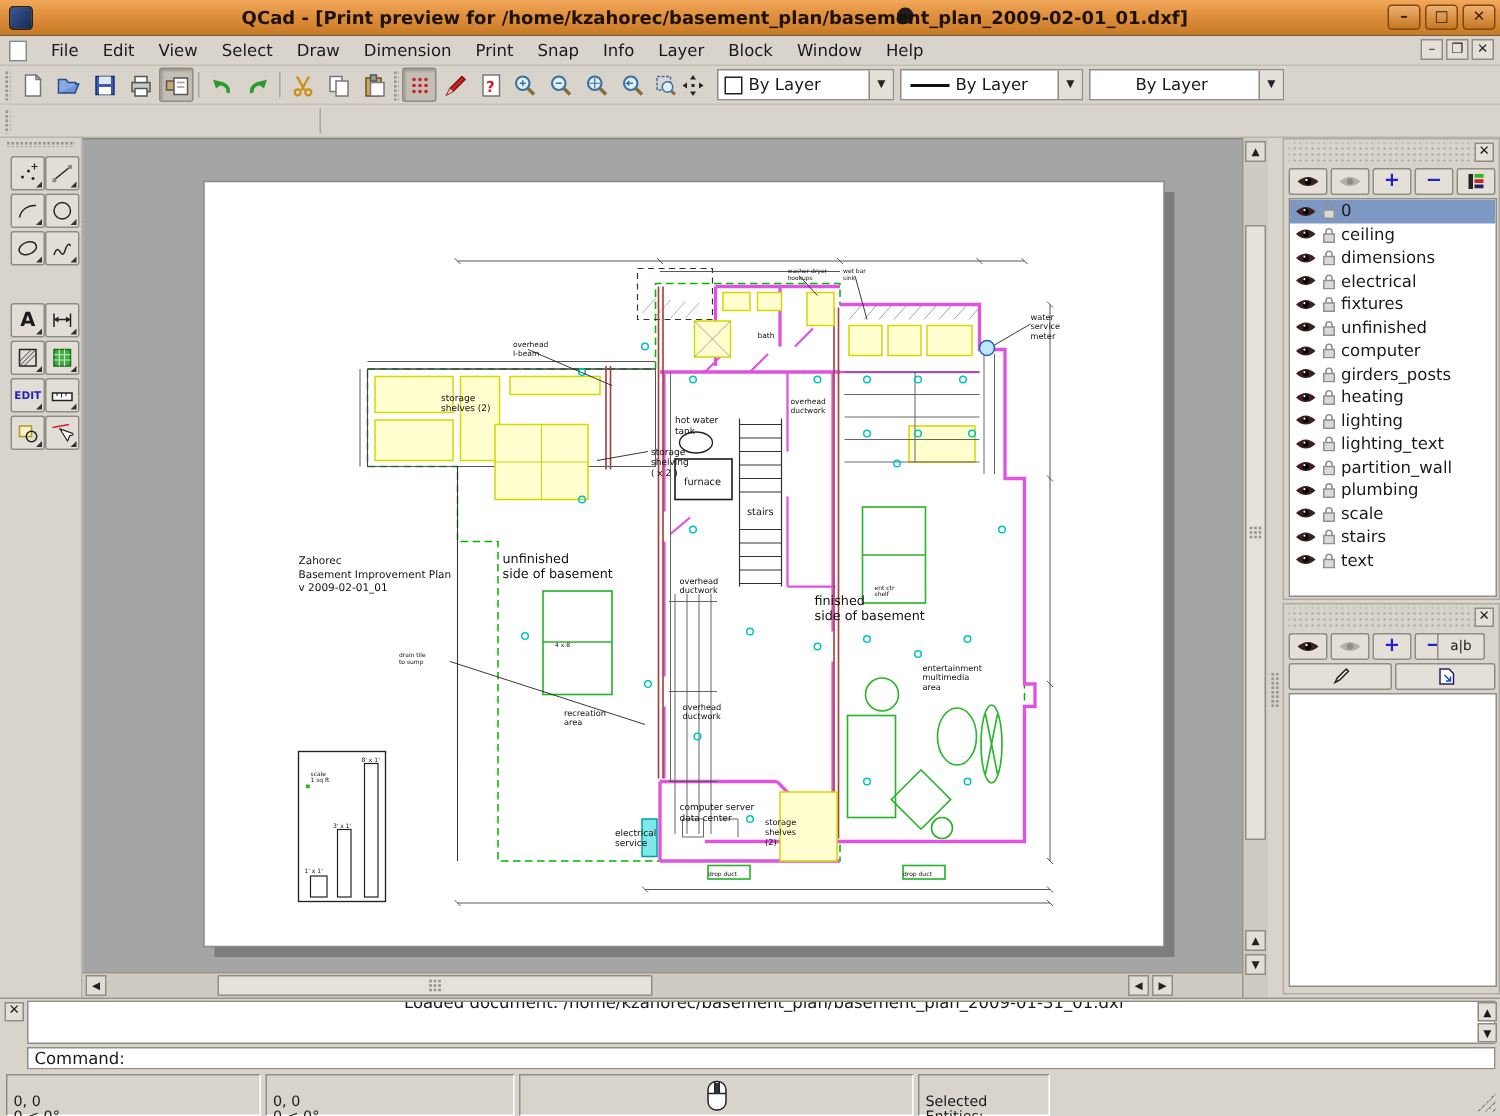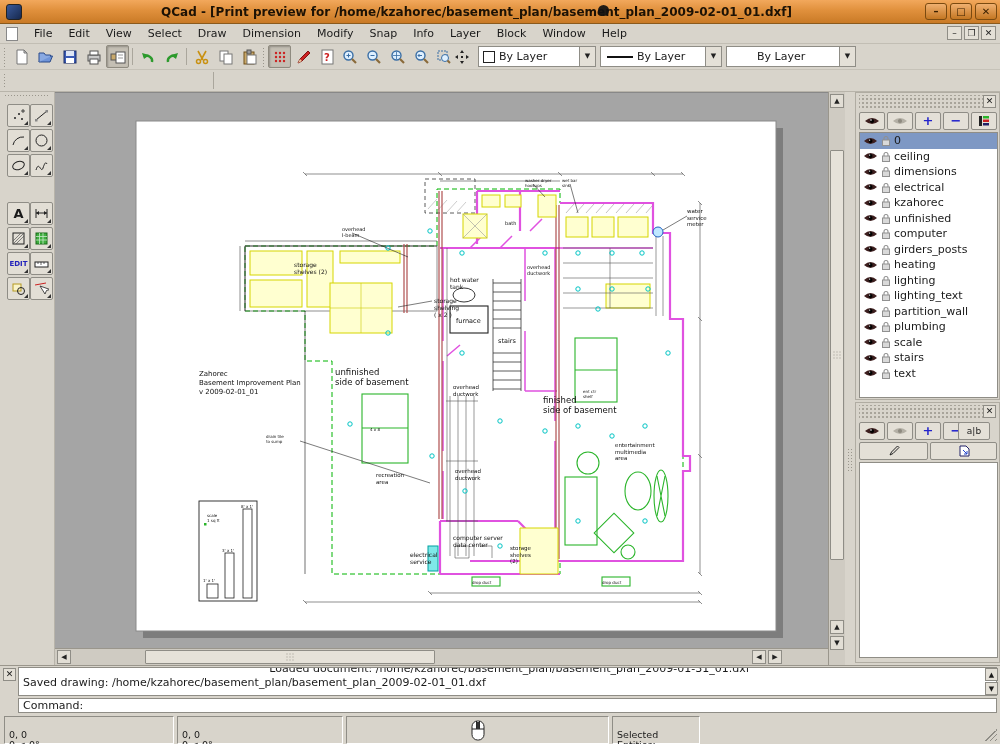--- a/index.html
+++ b/index.html
@@ -95,21 +95,21 @@
 
   <div class="menubar">
     <div class="docicon"></div>
     <div id="menu-items" style="display:flex;">
         <span class="menu-item">File</span>
         <span class="menu-item">Edit</span>
         <span class="menu-item">View</span>
         <span class="menu-item">Select</span>
         <span class="menu-item">Draw</span>
         <span class="menu-item">Dimension</span>
-        <span class="menu-item">Modify</span>
+        <span class="menu-item">Print</span>
         <span class="menu-item">Snap</span>
         <span class="menu-item">Info</span>
         <span class="menu-item">Layer</span>
         <span class="menu-item">Block</span>
         <span class="menu-item">Window</span>
         <span class="menu-item">Help</span>
       </div>
     <div class="mdi-btns">
       <div class="mdibtn">–</div>
       <div class="mdibtn">❐</div>
@@ -672,21 +672,21 @@
         <div class="layer-row">
     <svg width="15" height="10">
             <path d="M1,5 Q7.5,-1 14,5 Q7.5,11 1,5 Z" fill="#3d1f1f"></path>
             <circle cx="7.5" cy="5" r="2" fill="#000"></circle>
             <circle cx="6.6" cy="4.1" r="0.7" fill="#fff"></circle>
           </svg>
     <svg width="10" height="11">
             <rect x="1.5" y="5" width="7" height="5.5" fill="#d9d9d9" stroke="#909090"></rect>
             <path d="M3,5 V3.5 A2,2 0 0 1 7,3.5 V5" fill="none" stroke="#909090" stroke-width="1.1"></path>
           </svg>
-    <span class="lname">kzahorec</span>
+    <span class="lname">fixtures</span>
   </div>
         <div class="layer-row">
     <svg width="15" height="10">
             <path d="M1,5 Q7.5,-1 14,5 Q7.5,11 1,5 Z" fill="#3d1f1f"></path>
             <circle cx="7.5" cy="5" r="2" fill="#000"></circle>
             <circle cx="6.6" cy="4.1" r="0.7" fill="#fff"></circle>
           </svg>
     <svg width="10" height="11">
             <rect x="1.5" y="5" width="7" height="5.5" fill="#d9d9d9" stroke="#909090"></rect>
             <path d="M3,5 V3.5 A2,2 0 0 1 7,3.5 V5" fill="none" stroke="#909090" stroke-width="1.1"></path>
@@ -847,21 +847,20 @@
           <path d="M5,5 l4,4 m0,-3 v3 h-3" stroke="#2244cc" fill="none"></path>
         </svg>
       </div>
     <div class="listbox" style="top:59px;width:139px;height:196px"></div>
   </div>
 
   <div class="command-area">
     <div class="cmd-close">✕</div>
     <div class="history">
       <div class="hline">Loaded document: /home/kzahorec/basement_plan/basement_plan_2009-01-31_01.dxf</div>
-      <div class="hline">Saved drawing: /home/kzahorec/basement_plan/basement_plan_2009-02-01_01.dxf</div>
     </div>
     <div class="hist-arrow" style="right:2px;top:2px">▲</div>
     <div class="hist-arrow" style="right:2px;top:16px">▼</div>
     <div class="cmdline"><span>Command:</span></div>
   </div>
 
   <div class="statusbar">
     <div class="spanel" style="left:4px;width:170px">
       <div>0, 0</div>
         <div>0 &lt; 0°</div>

